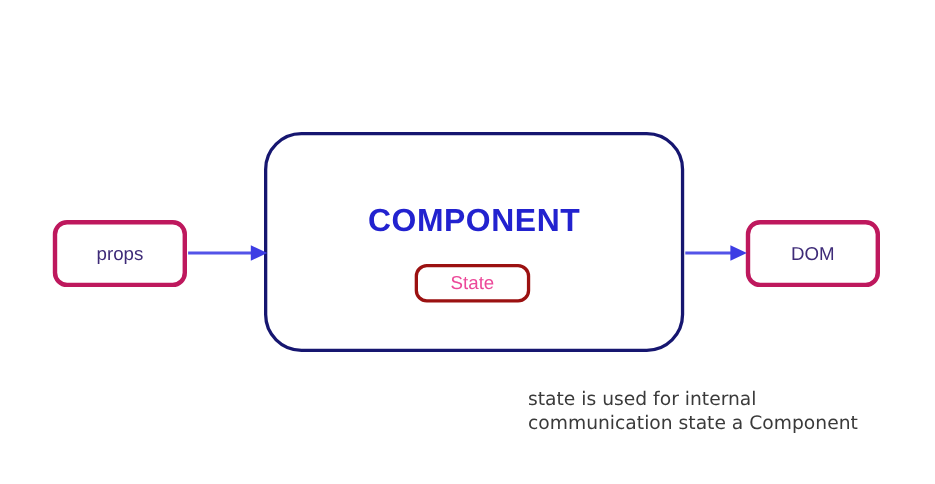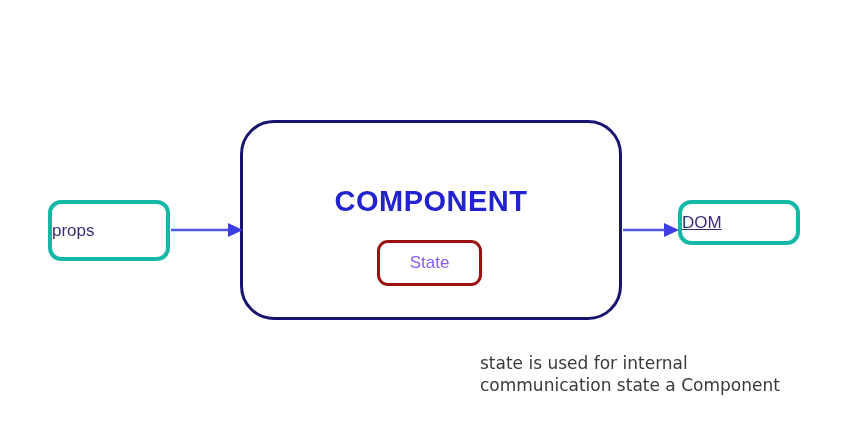--- a/index.html
+++ b/index.html
@@ -12,39 +12,39 @@
     width: 850px;
     height: 440px;
     background: #ffffff;
     overflow: hidden;
     font-family: "Liberation Sans", sans-serif;
   }
   .small-box {
     position: absolute;
     box-sizing: border-box;
     background: #ffffff;
-    border: 4px solid #14b8a6;
+    border: 4px solid #be185d;
     border-radius: 13px;
     display: flex;
     align-items: center;
+    justify-content: center;
     color: #3e2b78;
     font-size: 17px;
   }
   #props-box {
     left: 48px;
     top: 200px;
     width: 122px;
     height: 61px;
   }
   #dom-box {
     left: 678px;
     top: 200px;
     width: 122px;
-    height: 45px;
-    text-decoration: underline;
+    height: 61px;
   }
   #component-box {
     position: absolute;
     box-sizing: border-box;
     left: 240px;
     top: 120px;
     width: 382px;
     height: 200px;
     background: #ffffff;
     border: 3px solid #161670;
@@ -60,28 +60,28 @@
     font-weight: bold;
     letter-spacing: 0.5px;
     color: #2222cf;
   }
   #state-box {
     position: absolute;
     box-sizing: border-box;
     left: 134px;
     top: 117px;
     width: 105px;
-    height: 46px;
+    height: 35px;
     background: #ffffff;
     border: 3px solid #9b1111;
     border-radius: 11px;
     display: flex;
     align-items: center;
     justify-content: center;
-    color: #8b5cf6;
+    color: #ec4899;
     font-size: 17px;
   }
   #arrow-layer {
     position: absolute;
     left: 0;
     top: 0;
     width: 850px;
     height: 440px;
     pointer-events: none;
   }

